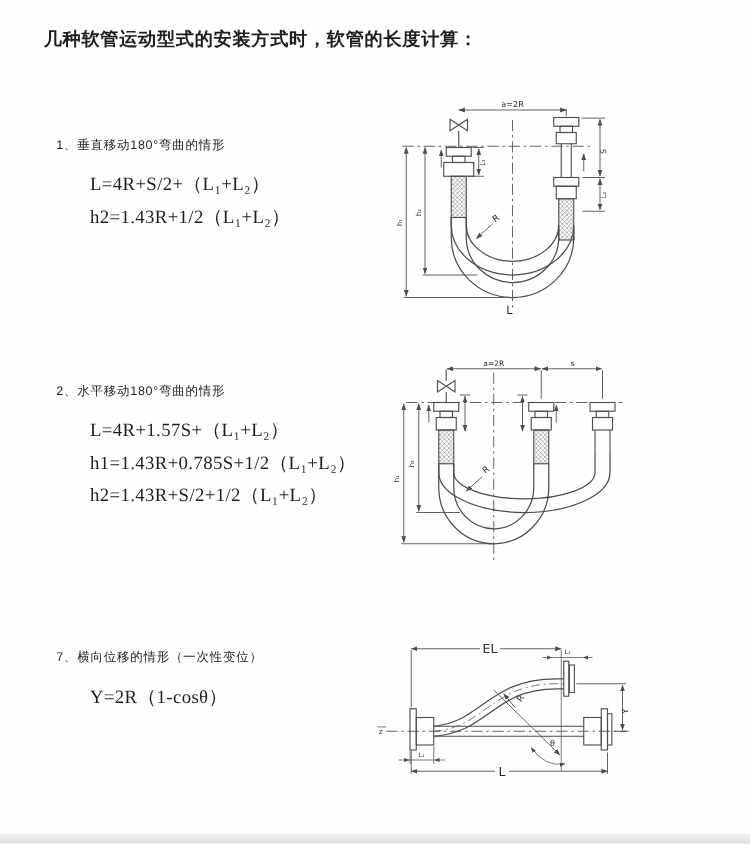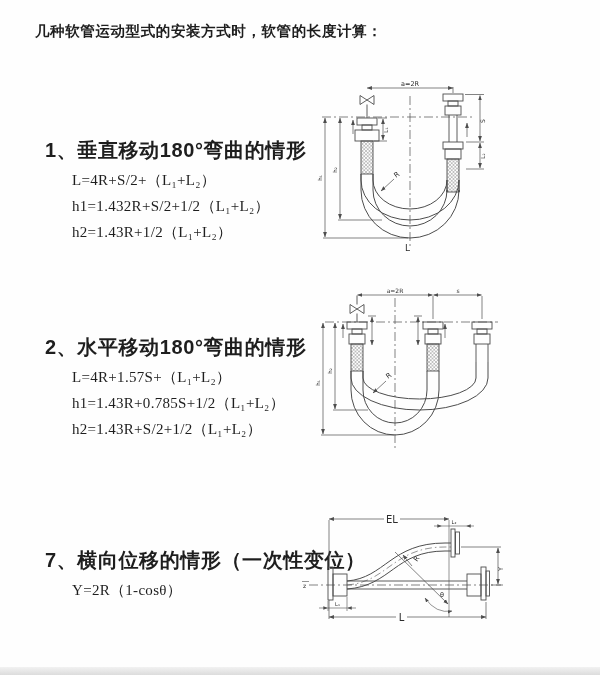--- a/index.html
+++ b/index.html
@@ -1,40 +1,39 @@
 <!DOCTYPE html>
 <html><head>
 <meta charset="utf-8">
 <style>
   html,body{margin:0;padding:0;background:#fff;}
   .page{position:relative;width:600px;height:675px;background:#fefefe;overflow:hidden;
         font-family:"Liberation Sans","DejaVu Sans",sans-serif;color:#1e1e1e;}
   .title{position:absolute;left:35px;top:22px;font-size:14.5px;font-weight:600;letter-spacing:0.6px;}
   .sec{position:absolute;left:45px;}
-  .sec .heading{font-size:20px;font-weight:700;letter-spacing:0.6px;line-height:20px;margin-top:33px;}
+  .sec .heading{font-size:10px;font-weight:400;letter-spacing:0.6px;line-height:20px;}
   .formulas{margin:7px 0 0 27px;}
   .formula{height:26px;display:flex;align-items:center;font-size:15px;font-weight:500;
            letter-spacing:0.3px;font-family:Liberation Serif, serif;}
   svg.fig{position:absolute;}
   svg text{font-family:"DejaVu Sans","Liberation Sans",sans-serif;}
   .bottom-edge{position:absolute;left:0;bottom:0;width:600px;height:8px;
                background:linear-gradient(#f2f2f2,#dcdcdc);}
 </style>
 </head>
 <body>
 
 <div class="page">
 
   <div class="title">几种软管运动型式的安装方式时，软管的长度计算：</div>
 
   <div class="sec" style="top:107px">
     <div class="heading">1、垂直移动180°弯曲的情形</div>
     <div class="formulas">
       <div class="formula">L=4R+S/2+（L₁+L₂）</div>
-      <div class="formula">h1=1.432R+S/2+1/2（L₁+L₂）</div>
       <div class="formula">h2=1.43R+1/2（L₁+L₂）</div>
     </div>
   </div>
 
   <svg class="fig" style="left:310px;top:74px" width="240" height="180" viewBox="0 0 240 180">
     <defs>
       <pattern id="ht1" width="3.5" height="3.5" patternUnits="userSpaceOnUse">
         <path d="M0,3.5L3.5,0M0,0L3.5,3.5" stroke="#8a8a8a" stroke-width="0.5"></path>
       </pattern>
       <marker id="ar1" viewBox="0 0 8 8" refX="7.5" refY="4" markerWidth="7.5" markerHeight="7.5" orient="auto-start-reverse">

